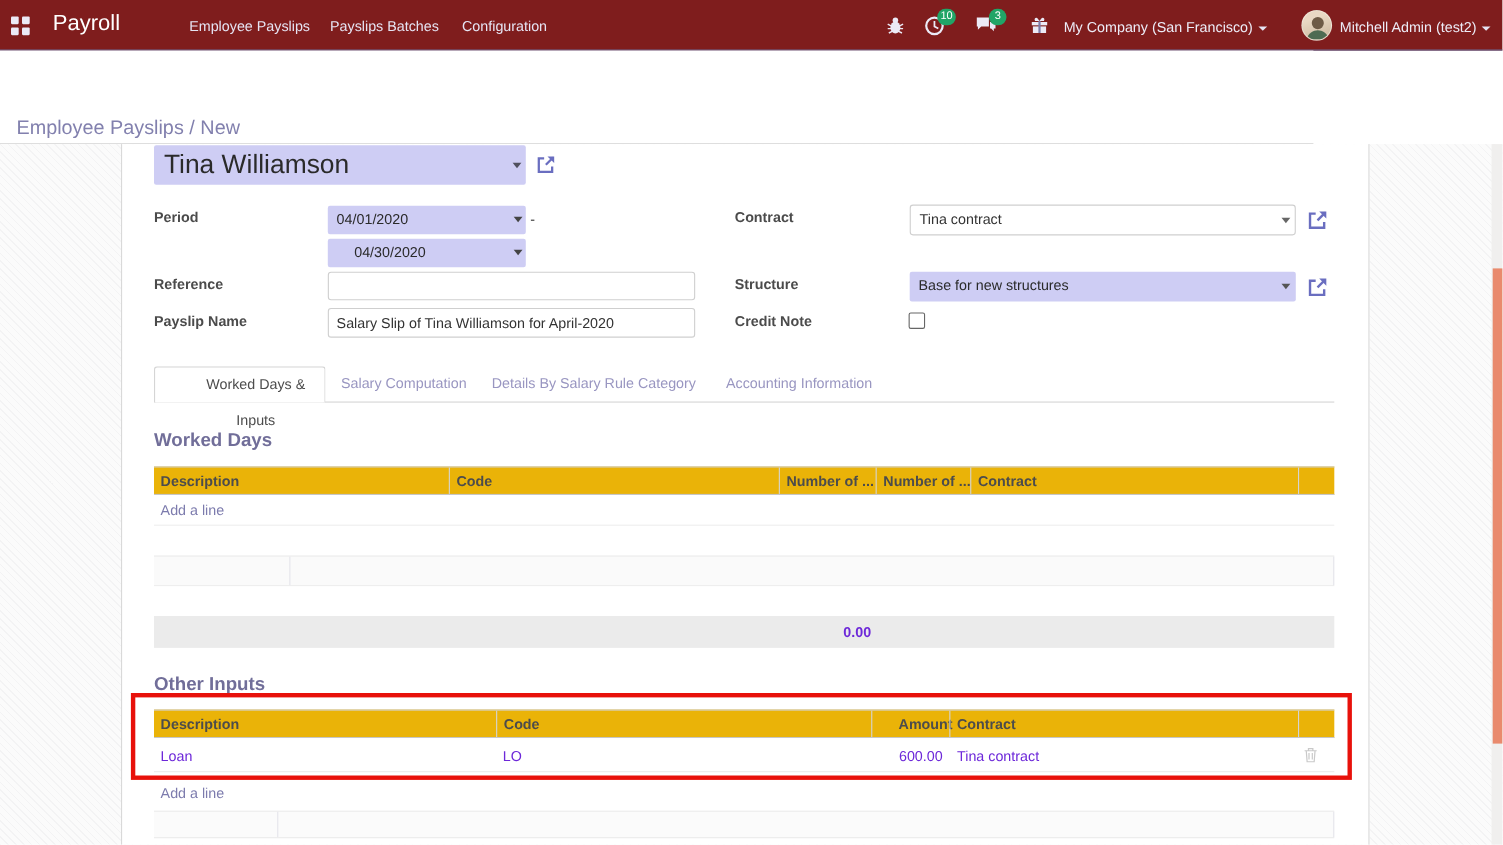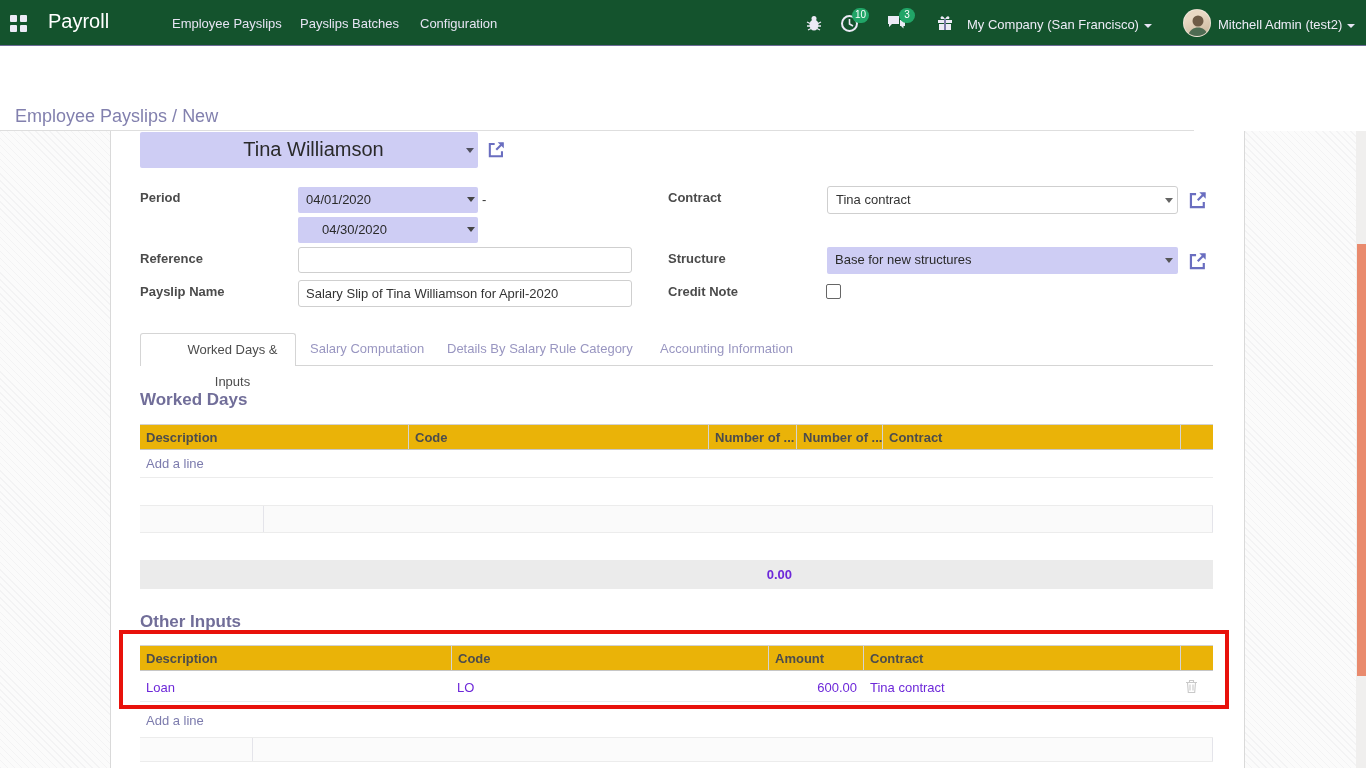--- a/index.html
+++ b/index.html
@@ -1,21 +1,21 @@
 <!DOCTYPE html>
 <html><head>
 <meta charset="utf-8">
 <style>
   * { margin:0; padding:0; box-sizing:border-box; }
   html,body { width:1366px; height:768px; overflow:hidden; }
   body { font-family:"Liberation Sans", sans-serif; background:#fff; position:relative; }
   .abs { position:absolute; }
 
   
-  .navbar { left:0; top:0; width:1366px; height:46px; background:#14532d; border-bottom:1px solid #6c6b96; color:#fff; }
+  .navbar { left:0; top:0; width:1366px; height:46px; background:#7f1d1d; border-bottom:1px solid #6c6b96; color:#fff; }
   .nav-apps { left:10px; top:15px; width:17px; height:17px; display:grid; grid-template-columns:7px 7px; grid-template-rows:7px 7px; gap:3px; cursor:pointer; }
   .nav-apps span { background:#eceaf6; border-radius:1px; }
   .nav-title { left:48px; top:10px; font-size:20px; color:#fff; }
   .nav-menu { top:16px; font-size:13px; color:#e6e4f3; cursor:pointer; white-space:nowrap; }
   .nav-icon { top:14px; width:20px; height:18px; cursor:pointer; }
   .badge { position:absolute; background:#21a567; color:#fff; font-size:10px; line-height:14px; min-width:16px; height:15px; border-radius:8px; text-align:center; padding:0 3px; }
   .nav-text { top:17px; font-size:13px; color:#edecf7; cursor:pointer; white-space:nowrap; }
   .caret-down { display:inline-block; width:0; height:0; border-left:4px solid transparent; border-right:4px solid transparent; border-top:4px solid #e6e4f3; margin-left:5px; vertical-align:middle; }
   .avatar { left:1183px; top:9px; width:28px; height:28px; border-radius:50%; background:linear-gradient(160deg,#e9d9c4 30%,#c8b49a); overflow:hidden; border:1px solid rgba(255,255,255,.4); cursor:pointer; }
 
@@ -31,21 +31,21 @@
   .bodybg { left:0; top:131px; width:1366px; height:637px; background:#fbfbfb;
     background-image:repeating-linear-gradient(45deg, rgba(70,70,90,0.045) 0 1px, transparent 1px 5px); }
   .sheet { left:110px; top:131px; width:1135px; height:637px; background:#fff; border-left:1px solid #d9d9d9; border-right:1px solid #d9d9d9; }
 
   .fld-label { font-size:13px; font-weight:bold; color:#4b4b4b; white-space:nowrap; }
   .hl-field { background:#cecdf4; border-radius:2px; color:#2a2a2a; cursor:pointer; }
   .in-field { background:#fff; border:1px solid #cfcfcf; border-radius:3px; color:#333; }
   .tri { position:absolute; width:0; height:0; border-left:4px solid transparent; border-right:4px solid transparent; border-top:5px solid #50505e; }
   .extlink { position:absolute; width:17px; height:17px; cursor:pointer; }
 
-  .emp-field { left:140px; top:132px; width:338px; height:36px; font-size:20px; line-height:35px; padding-left:9px;text-align:center; }
+  .emp-field { left:140px; top:132px; width:338px; height:36px; font-size:24px; line-height:35px; padding-left:9px; }
 
   
   .tabbar-line { left:140px; top:365px; width:1073px; height:1px; background:#d5d5d5; }
   .tab-active { left:140px; top:333px; width:156px; height:33px; background:#fff; border:1px solid #d5d5d5; border-bottom:none; border-radius:3px 3px 0 0; font-size:13px; color:#4c4c4c; text-align:center; line-height:32px; cursor:pointer; z-index:2;padding-left:29px; }
   .tab { top:341px; font-size:13px; color:#9996c1; cursor:pointer; white-space:nowrap; }
 
   .section-title { font-size:17px; font-weight:bold; color:#716e99; }
 
   
   .thead { background:#eab308; border-top:1px solid #d2d2d2; border-bottom:1px solid #c6c6c6; }
@@ -219,21 +219,21 @@
   <span class="cell" style="left:568px; width:84px; top:7px; text-align:right; font-weight:bold;">0.00</span>
 </div>
 
 <div class="abs section-title" style="left:140px; top:612px;">Other Inputs</div>
 
 <div class="abs red-rect"></div>
 
 <div class="abs thead" style="left:140px; top:645px; width:1073px; height:26px;">
   <div class="th" style="left:0; width:311px; border-left:none;">Description</div>
   <div class="th" style="left:311px; width:325px;">Code</div>
-  <div class="th" style="left:628px; width:87px; text-align:left; padding-right:13px;">Amount</div>
+  <div class="th" style="left:652px; width:87px; text-align:right; padding-right:13px;">Amount</div>
   <div class="th" style="left:723px; width:317px;">Contract</div>
   <div class="th" style="left:1040px; width:33px;"></div>
 </div>
 
 <div class="abs" style="left:140px; top:671px; width:1073px; height:31px; background:#fff; border-bottom:1px solid #ececec;">
   <span class="cell" style="left:6px; top:9px;">Loan</span>
   <span class="cell" style="left:317px; top:9px;">LO</span>
   <span class="cell" style="left:636px; top:9px; width:81px; text-align:right;">600.00</span>
   <span class="cell" style="left:730px; top:9px;">Tina contract</span>
   <span class="abs trash" style="left:1045px; top:8px;">

